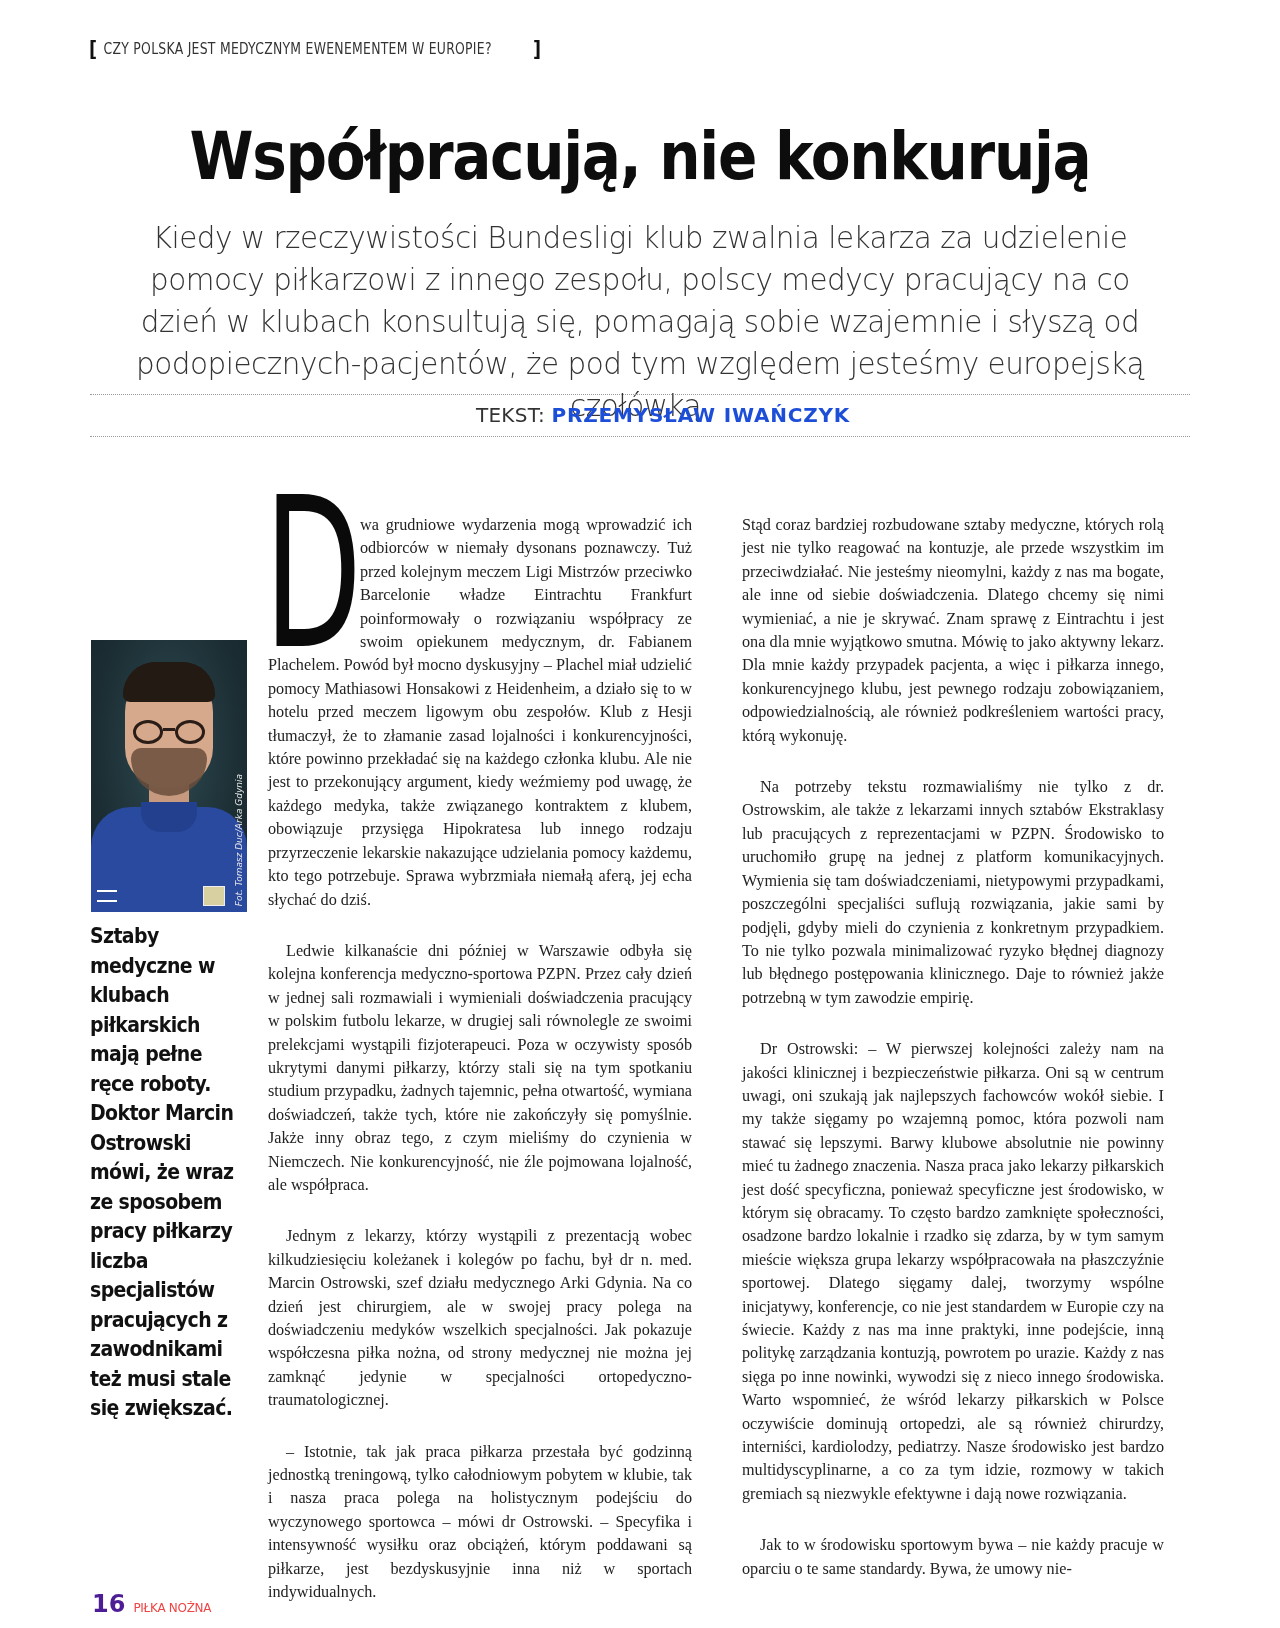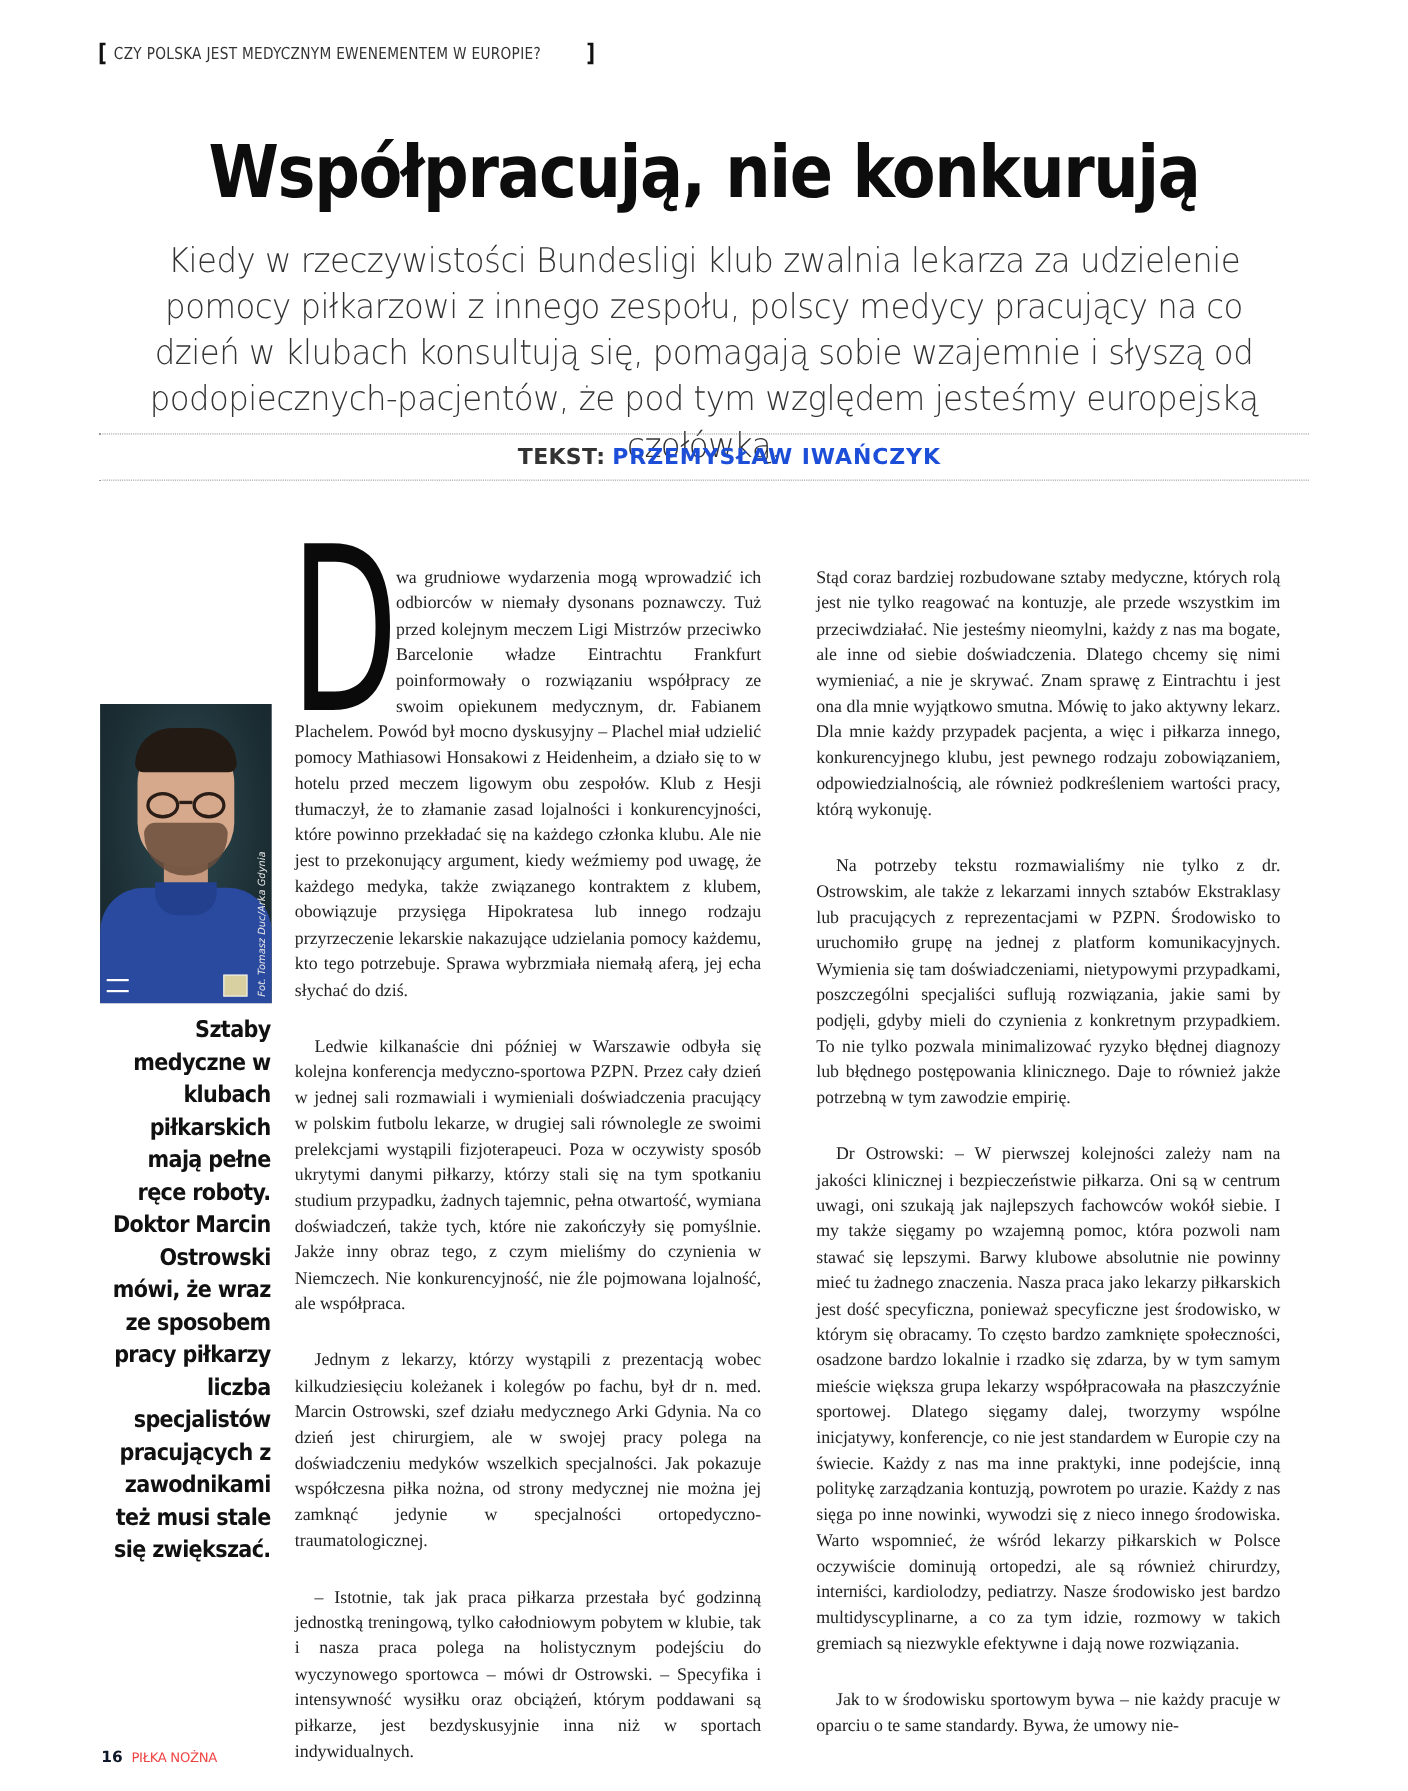--- a/index.html
+++ b/index.html
@@ -29,21 +29,21 @@
   }
 
   .rule { position: absolute; left: 90px; width: 1100px; border-top: 1px dotted #999; }
   .rule.r1 { top: 394px; }
   .rule.r2 { top: 436px; }
 
   .byline {
     position: absolute; left: 0; width: 1280px; top: 403px; text-align: center;
     font-family: "DejaVu Sans", sans-serif; font-size: 20px; color: #333;
   }
-  .byline .lbl { font-weight: 700; letter-spacing: 0.3px; margin-left: 46px; }
+  .byline .lbl { font-weight: 400; letter-spacing: 0.3px; margin-left: 46px; }
   .byline .name { font-weight: 900; letter-spacing: 0.8px; color: #1d4ed8; }
 
   .photo {
     position: absolute; left: 91px; top: 640px; width: 156px; height: 272px;
     background: radial-gradient(ellipse at 50% 40%, #2f4a52 0%, #1d3036 60%, #15242a 100%);
     overflow: hidden;
   }
   .photo .shirt { position: absolute; left: 0; right: 0; bottom: 0; height: 105px; background: #2a4aa0; border-radius: 40px 40px 0 0; }
   .photo .collar { position: absolute; left: 50px; width: 56px; bottom: 80px; height: 30px; background: #23408f; border-radius: 0 0 20px 20px; }
   .photo .neck { position: absolute; left: 58px; width: 40px; top: 140px; height: 40px; background: #c79a80; }
@@ -54,21 +54,21 @@
   .photo .glass.l { left: 42px; } .photo .glass.r { left: 84px; }
   .photo .bridge { position: absolute; top: 88px; left: 72px; width: 12px; border-top: 3px solid #2a1c16; }
   .photo .credit {
     position: absolute; right: 3px; bottom: 6px; writing-mode: vertical-rl; transform: rotate(180deg);
     font-family: "DejaVu Sans", sans-serif; font-size: 9px; color: #e8e8e8; font-style: italic;
   }
   .photo .crest { position: absolute; right: 22px; bottom: 6px; width: 22px; height: 20px; background: #d8d0a0; border: 1px solid #eee; }
   .photo .stripes { position: absolute; left: 6px; bottom: 10px; width: 20px; height: 12px; border-top: 2px solid #fff; border-bottom: 2px solid #fff; }
 
   .pullquote {
-    position: absolute; left: 90px; width: 156px; top: 922px; text-align: right;
+    position: absolute; left: 90px; width: 156px; top: 922px; text-align: left;
     font-family: "DejaVu Sans Condensed", "DejaVu Sans", sans-serif; font-weight: 700;
     font-size: 21px; line-height: 29.5px; color: #111; letter-spacing: -0.6px;
   }
 
   .col { position: absolute; font-size: 16.2px; line-height: 23.4px; color: #222; text-align: justify; }
   .col p { text-indent: 18px; margin-top: 28px; }
   .col p.noindent { text-indent: 0; }
   .col1 { left: 268px; width: 424px; top: 486px; }
   .col2 { left: 742px; width: 422px; top: 486px; }
 
@@ -77,21 +77,21 @@
     font-size: 208px; line-height: 160px; height: 160px; margin: 8px 14px 0 -4px; color: #0a0a0a;
     transform: scaleX(0.68); transform-origin: left top; width: 82px;
   }
 
   .subhead {
     font-family: "DejaVu Sans", sans-serif; font-weight: 900; font-size: 18px; letter-spacing: 0.5px;
     color: #0d0d0d; margin: 18px 0 2px 0; text-indent: 0; text-align: left;
   }
 
   .folio { position: absolute; left: 92px; top: 1590px; display: flex; align-items: baseline; gap: 8px; }
-  .folio .num { font-family: "DejaVu Sans", sans-serif; font-weight: 900; font-size: 14px; color: #0f172a; }
+  .folio .num { font-family: "DejaVu Sans", sans-serif; font-weight: 900; font-size: 24px; color: #4c1d95; }
   .folio .mag { font-family: "DejaVu Sans", sans-serif; font-size: 12px; color: #ef4444; letter-spacing: -0.3px; }
 </style>
 </head>
 <body>
 
 <div class="kicker">
   <span class="br">[</span>
   <span class="kt">CZY POLSKA JEST MEDYCZNYM EWENEMENTEM W EUROPIE?</span>
   <span class="br">]</span>
 </div>

